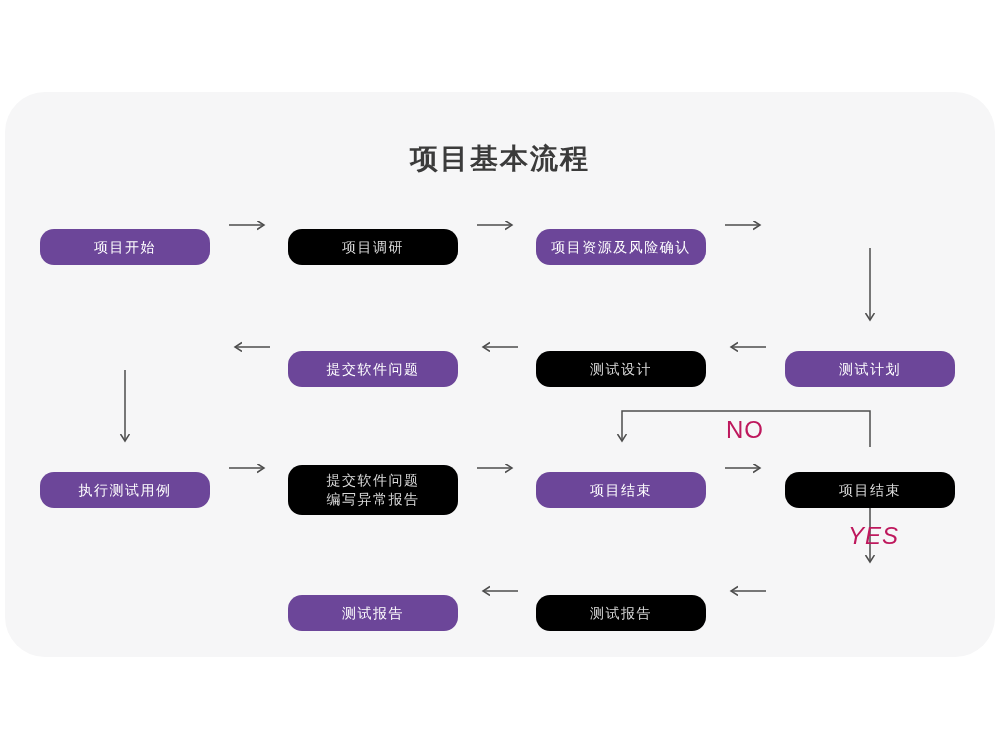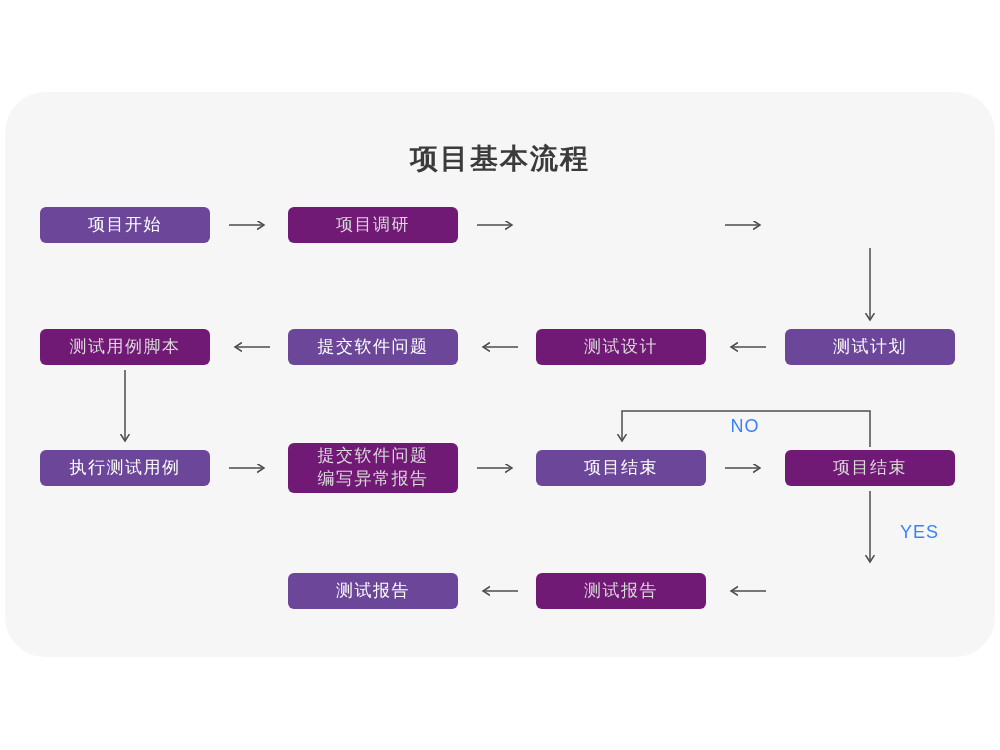--- a/index.html
+++ b/index.html
@@ -24,40 +24,41 @@
     text-align:center;
     font-size:28px;
     font-weight:600;
     letter-spacing:2px;
     color:#3B3B3B;
   }
   .connectors{position:absolute;left:0;top:0;width:1000px;height:750px;}
   .node{
     position:absolute;
     width:170px;height:36px;
-    border-radius:6px;
+    border-radius:14px;
     display:flex;align-items:center;justify-content:center;
-    font-size:17px;
+    font-size:14px;
     letter-spacing:1.5px;
     text-align:center;
     white-space:pre-line;
     line-height:1.35;
     box-sizing:border-box;
+    margin-top:22px;
   }
   .node.purple{background:#6C4699;color:#FFFFFF;}
-  .node.gray{background:#701a75;color:#DADADA;}
+  .node.gray{background:#000000;color:#DADADA;}
   .node.tall{height:50px;}
   .edge-label{
     position:absolute;
-    color:#3b82f6;
-    font-size:18px;
+    color:#be185d;
+    font-size:24px;
     letter-spacing:1px;
   }
   .edge-label.no{left:715px;top:416px;width:60px;text-align:center;}
-  .edge-label.yes{left:900px;top:522px;}
+  .edge-label.yes{left:848px;top:522px;font-style:italic;}
 </style>
 </head>
 <body>
 
 <div class="stage">
 
   <div class="card"></div>
 
   <h1 class="title">项目基本流程</h1>
 
@@ -92,22 +93,22 @@
       <path d="M766,591 H731" marker-end="url(#ah)"></path>
       <path d="M518,591 H483" marker-end="url(#ah)"></path>
     </g>
   </svg>
 
   <div class="edge-label no">NO</div>
   <div class="edge-label yes">YES</div>
 
   <div class="node purple" style="left:40px;top:207px">项目开始</div>
   <div class="node gray" style="left:288px;top:207px">项目调研</div>
+  <div class="node purple" style="left:536px;top:207px">项目资源及风险确认</div>
 
-  <div class="node gray" style="left:40px;top:329px">测试用例脚本</div>
   <div class="node purple" style="left:288px;top:329px">提交软件问题</div>
   <div class="node gray" style="left:536px;top:329px">测试设计</div>
   <div class="node purple" style="left:785px;top:329px">测试计划</div>
 
   <div class="node purple" style="left:40px;top:450px">执行测试用例</div>
   <div class="node gray tall" style="left:288px;top:443px">提交软件问题
 编写异常报告</div>
   <div class="node purple" style="left:536px;top:450px">项目结束</div>
   <div class="node gray" style="left:785px;top:450px">项目结束</div>
 

